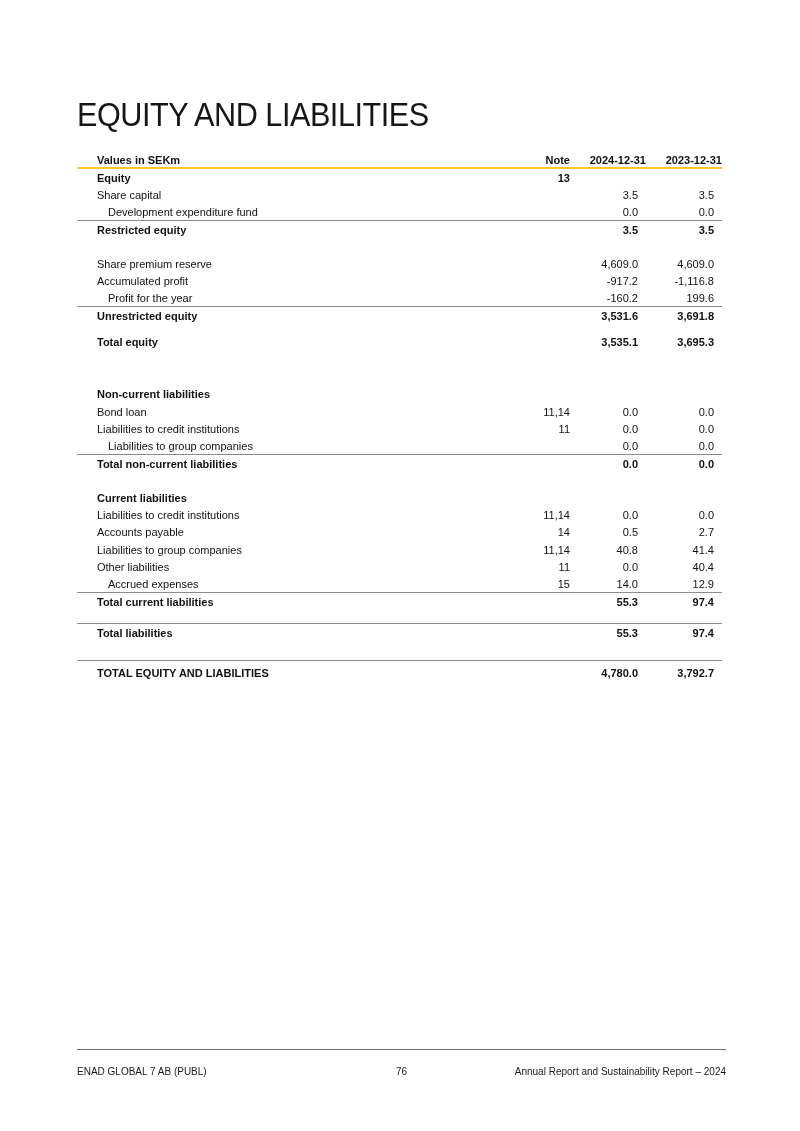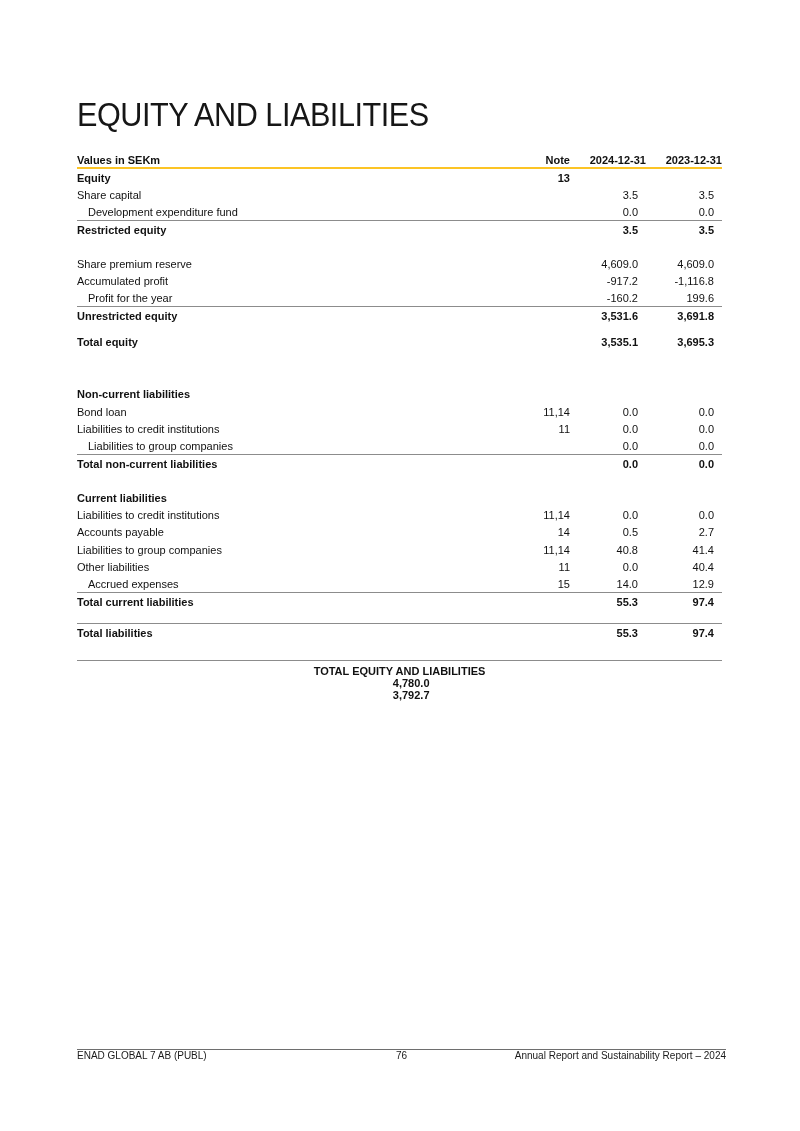--- a/index.html
+++ b/index.html
@@ -43,55 +43,54 @@
     align-items:center;
     height:17px;
     font-weight:bold;
     border-bottom:2px solid var(--accent);
   }
   .row{
     display:flex;
     align-items:center;
     height:17.3px;
   }
-  .cell-label{flex:1;min-width:0;white-space:nowrap;}
+  .cell-label{flex:1;min-width:0;white-space:nowrap;margin-left:20px;}
   .cell-note{width:60px;text-align:right;}
   .cell-val{width:76px;text-align:right;}
   .row .cell-val{padding-right:8px;}
   .row.section,.row.subtotal,.row.total,.row.grand{font-weight:bold;}
   .row.rule-below{border-bottom:1px solid var(--rule);padding-left:11px;}
   .row.total{
     border-top:1px solid var(--rule);
     margin-top:13px;
     height:18.3px;
   }
   .row.grand{
     border-top:1px solid var(--rule);
     margin-top:18px;
     padding-top:4px;
     height:22.3px;
-    flex-direction:column;
   }
   .spacer{width:100%;}
   .spacer.sm{height:9px;}
   .spacer.md{height:17px;}
   .spacer.lg{height:35px;}
   .page-footer{
     position:absolute;
     left:77px;
     width:649px;
     top:1049px;
     border-top:1px solid var(--footer-rule);
     display:flex;
     align-items:baseline;
     font-size:10px;
     color:#1a1a1a;
   }
   .footer-left{flex:1;text-align:left;white-space:nowrap;}
-  .footer-center{flex:0 0 auto;text-align:left;}
+  .footer-center{flex:0 0 auto;text-align:left;margin-top:16px;}
   .footer-right{flex:1;text-align:right;white-space:nowrap;}
 </style>
 </head>
 <body>
 
 <div class="page">
   <div class="content">
 
     <h1 class="page-title">EQUITY AND LIABILITIES</h1>
 

